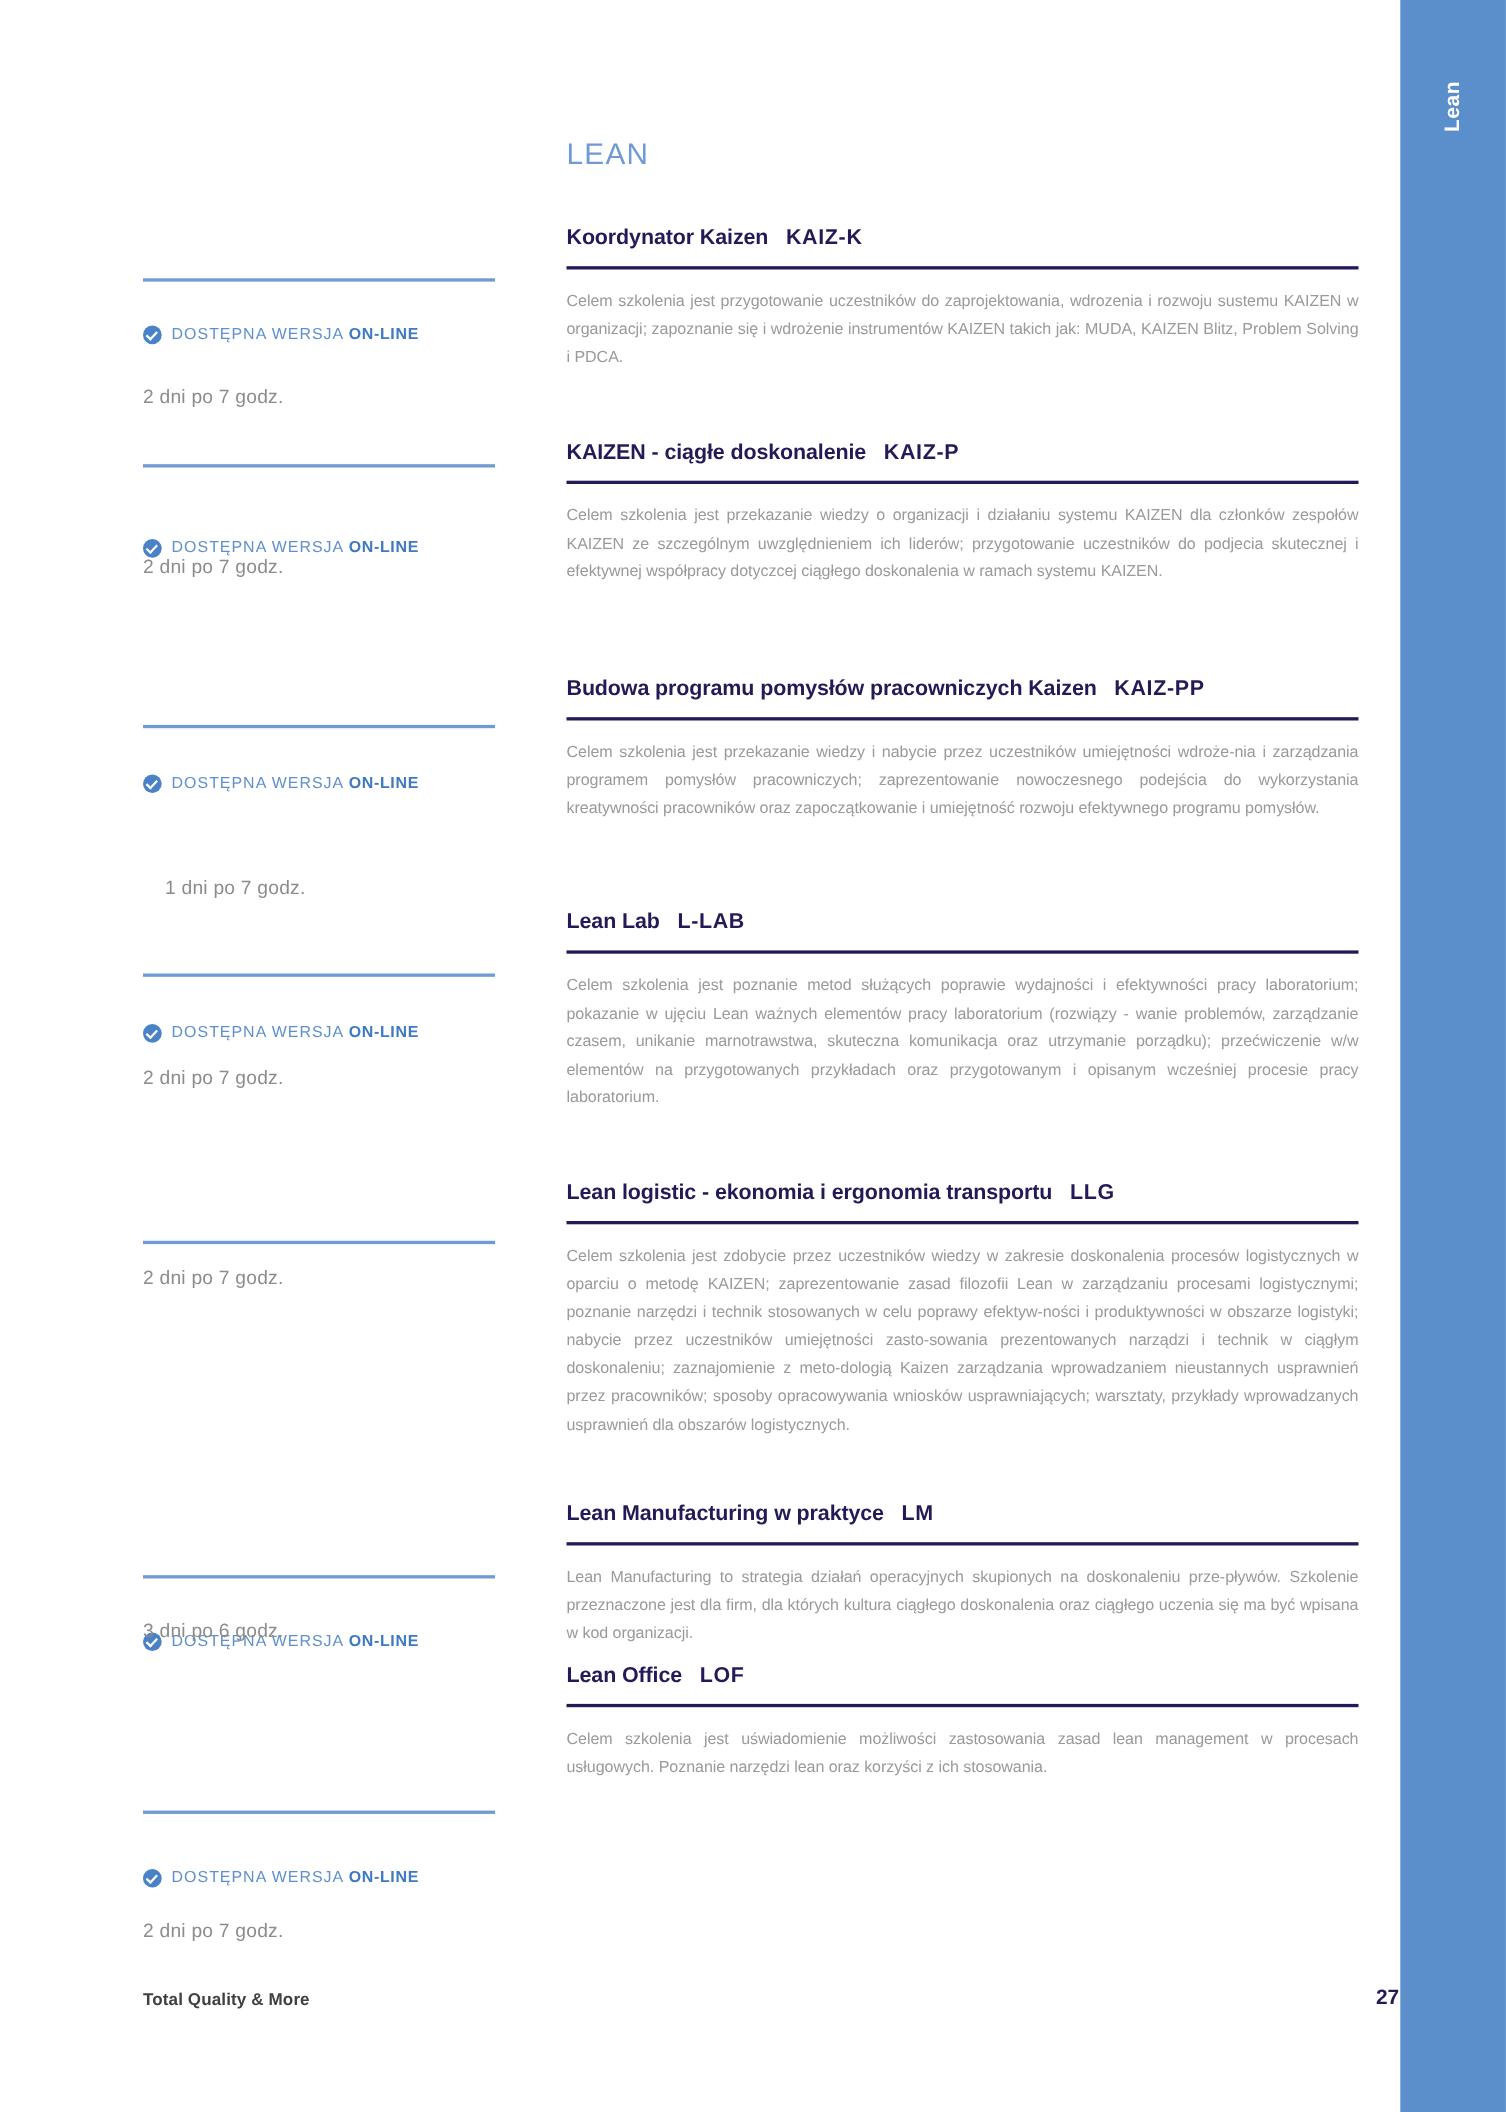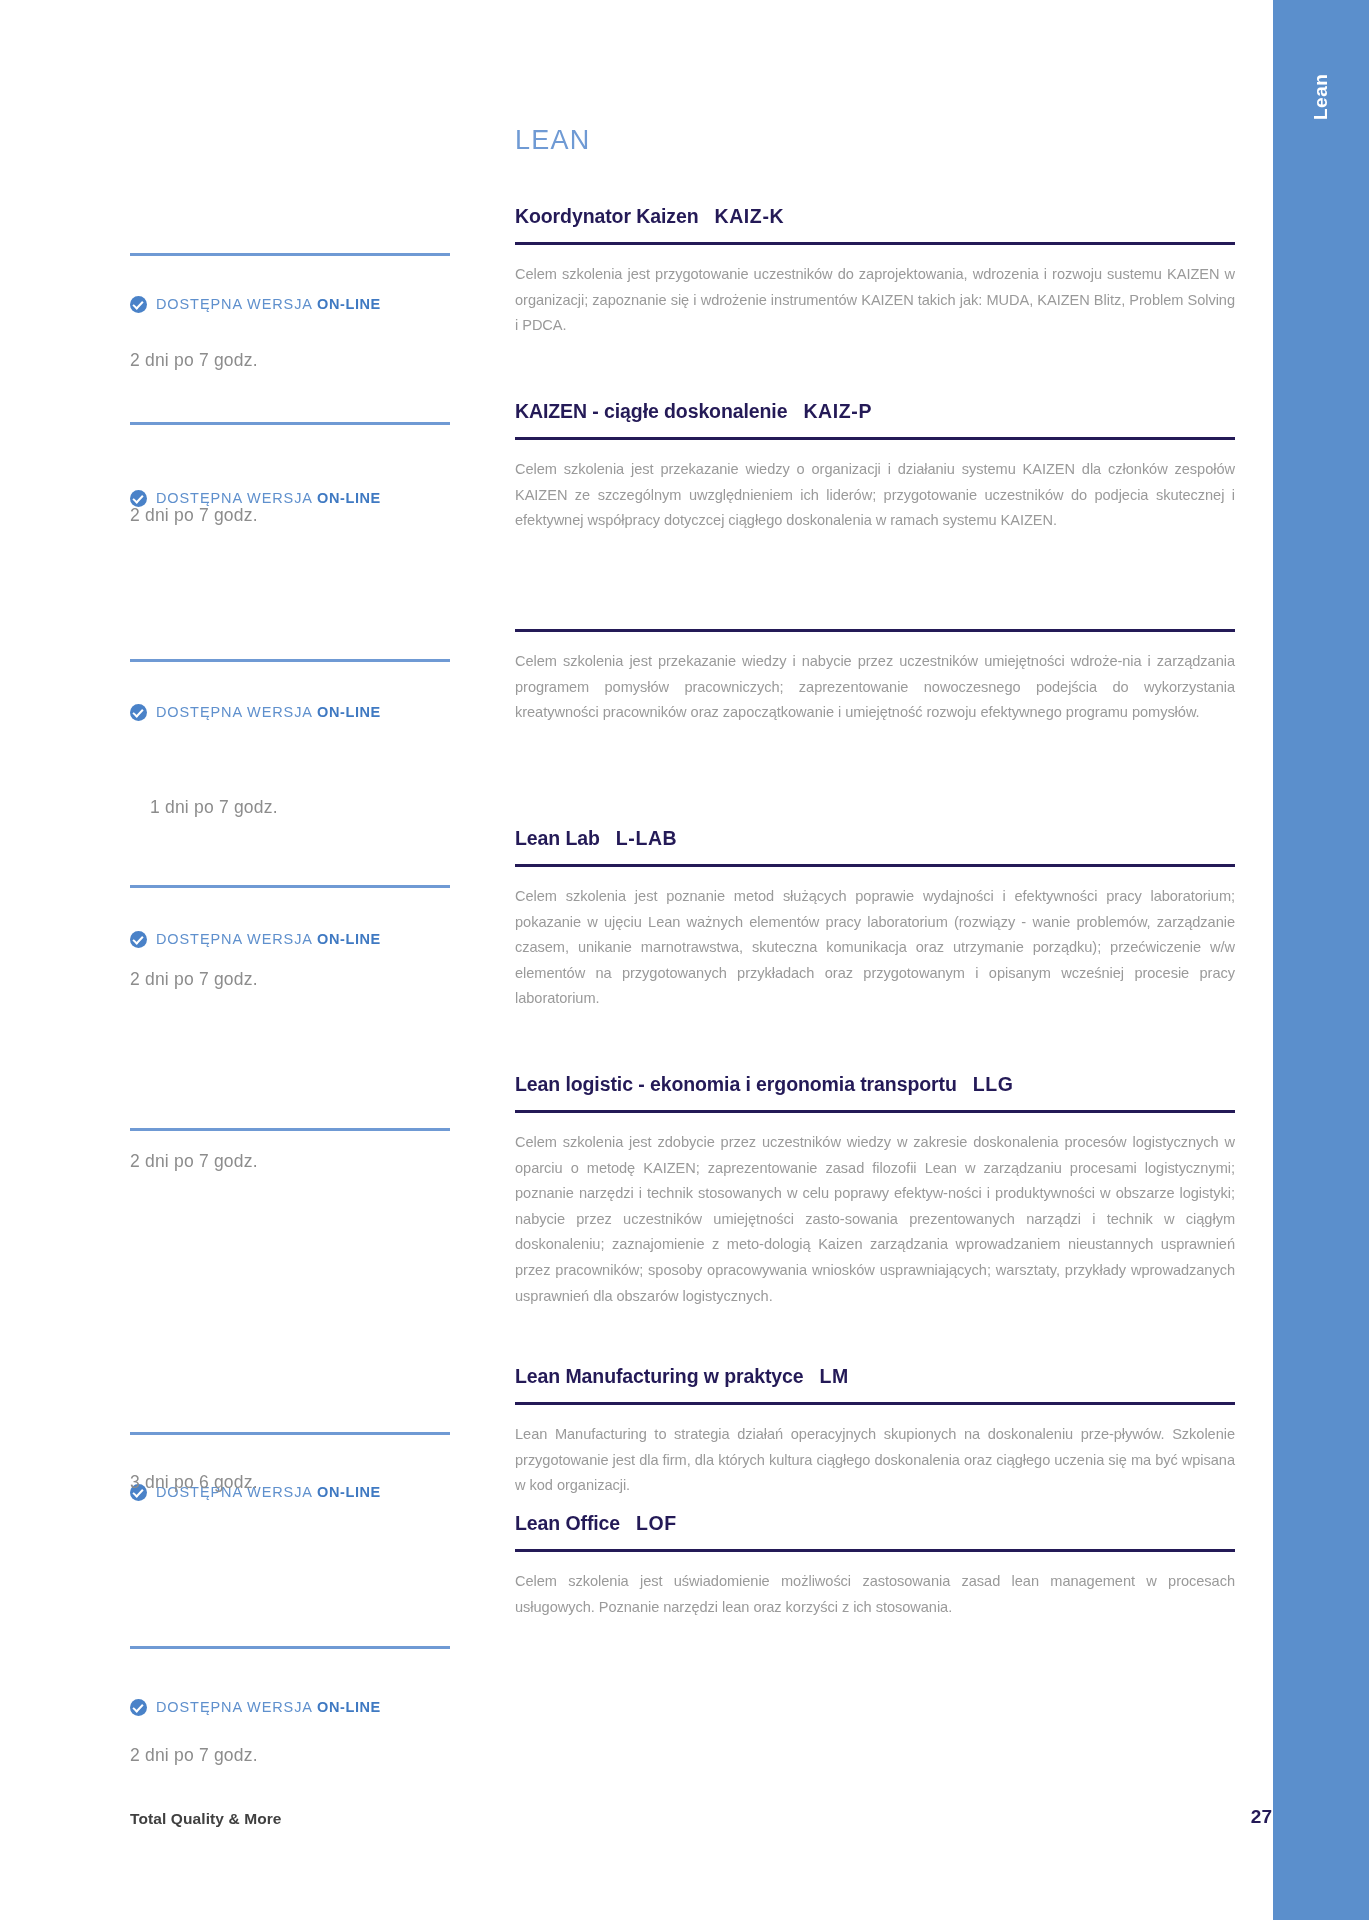--- a/index.html
+++ b/index.html
@@ -290,20 +290,24 @@
       </div>
       <div class="course" style="top: 400px;">
         <div class="course-head">
           <div class="course-name">KAIZEN - ciągłe doskonalenie</div>
           <div class="course-code">KAIZ-P</div>
         </div>
         <div class="course-rule"></div>
         <div class="course-desc">Celem szkolenia jest przekazanie wiedzy o organizacji i działaniu systemu KAIZEN dla członków zespołów KAIZEN ze szczególnym uwzględnieniem ich liderów; przygotowanie uczestników do podjecia skutecznej i efektywnej współpracy dotyczcej ciągłego doskonalenia w ramach systemu KAIZEN.</div>
       </div>
       <div class="course" style="top: 615px;">
+        <div class="course-head">
+          <div class="course-name">Budowa programu pomysłów pracowniczych Kaizen</div>
+          <div class="course-code">KAIZ-PP</div>
+        </div>
         <div class="course-rule"></div>
         <div class="course-desc">Celem szkolenia jest przekazanie wiedzy i nabycie przez uczestników umiejętności wdroże-nia i zarządzania programem pomysłów pracowniczych; zaprezentowanie nowoczesnego podejścia do wykorzystania kreatywności pracowników oraz zapoczątkowanie i umiejętność rozwoju efektywnego programu pomysłów.</div>
       </div>
       <div class="course" style="top: 827px;">
         <div class="course-head">
           <div class="course-name">Lean Lab</div>
           <div class="course-code">L-LAB</div>
         </div>
         <div class="course-rule"></div>
         <div class="course-desc">Celem szkolenia jest poznanie metod służących poprawie wydajności i efektywności pracy laboratorium; pokazanie w ujęciu Lean ważnych elementów pracy laboratorium (rozwiązy - wanie problemów, zarządzanie czasem, unikanie marnotrawstwa, skuteczna komunikacja oraz utrzymanie porządku); przećwiczenie w/w elementów na przygotowanych przykładach oraz przygotowanym i opisanym wcześniej procesie pracy laboratorium.</div>
@@ -315,21 +319,21 @@
         </div>
         <div class="course-rule"></div>
         <div class="course-desc">Celem szkolenia jest zdobycie przez uczestników wiedzy w zakresie doskonalenia procesów logistycznych w oparciu o metodę KAIZEN; zaprezentowanie zasad filozofii Lean w zarządzaniu procesami logistycznymi; poznanie narzędzi i technik stosowanych w celu poprawy efektyw-ności i produktywności w obszarze logistyki; nabycie przez uczestników umiejętności zasto-sowania prezentowanych narządzi i technik w ciągłym doskonaleniu; zaznajomienie z meto-dologią Kaizen zarządzania wprowadzaniem nieustannych usprawnień przez pracowników; sposoby opracowywania wniosków usprawniających; warsztaty, przykłady wprowadzanych usprawnień dla obszarów logistycznych.</div>
       </div>
       <div class="course" style="top: 1365px;">
         <div class="course-head">
           <div class="course-name">Lean Manufacturing w praktyce</div>
           <div class="course-code">LM</div>
         </div>
         <div class="course-rule"></div>
-        <div class="course-desc">Lean Manufacturing to strategia działań operacyjnych skupionych na doskonaleniu prze-pływów. Szkolenie przygotowanie jest dla firm, dla których kultura ciągłego doskonalenia oraz ciągłego uczenia się ma być wpisana w kod organizacji.</div>
+        <div class="course-desc">Lean Manufacturing to strategia działań operacyjnych skupionych na doskonaleniu prze-pływów. Szkolenie przeznaczone jest dla firm, dla których kultura ciągłego doskonalenia oraz ciągłego uczenia się ma być wpisana w kod organizacji.</div>
       </div>
       <div class="course" style="top: 1512px;">
         <div class="course-head">
           <div class="course-name">Lean Office</div>
           <div class="course-code">LOF</div>
         </div>
         <div class="course-rule"></div>
         <div class="course-desc">Celem szkolenia jest uświadomienie możliwości zastosowania zasad lean management w procesach usługowych. Poznanie narzędzi lean oraz korzyści z ich stosowania.</div>
       </div>
     </div>

